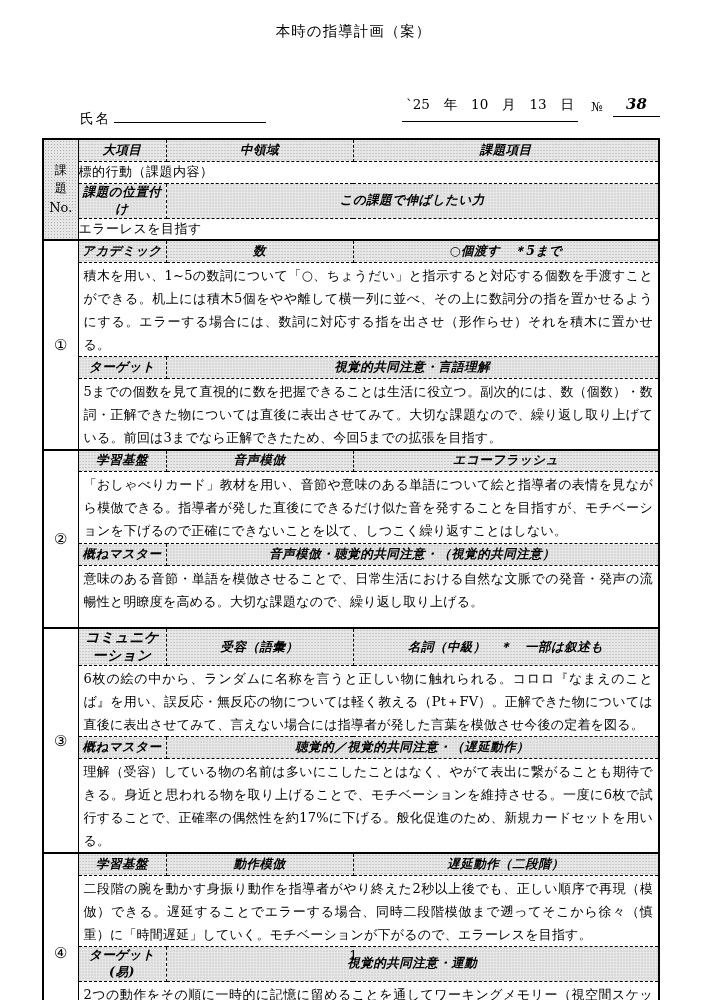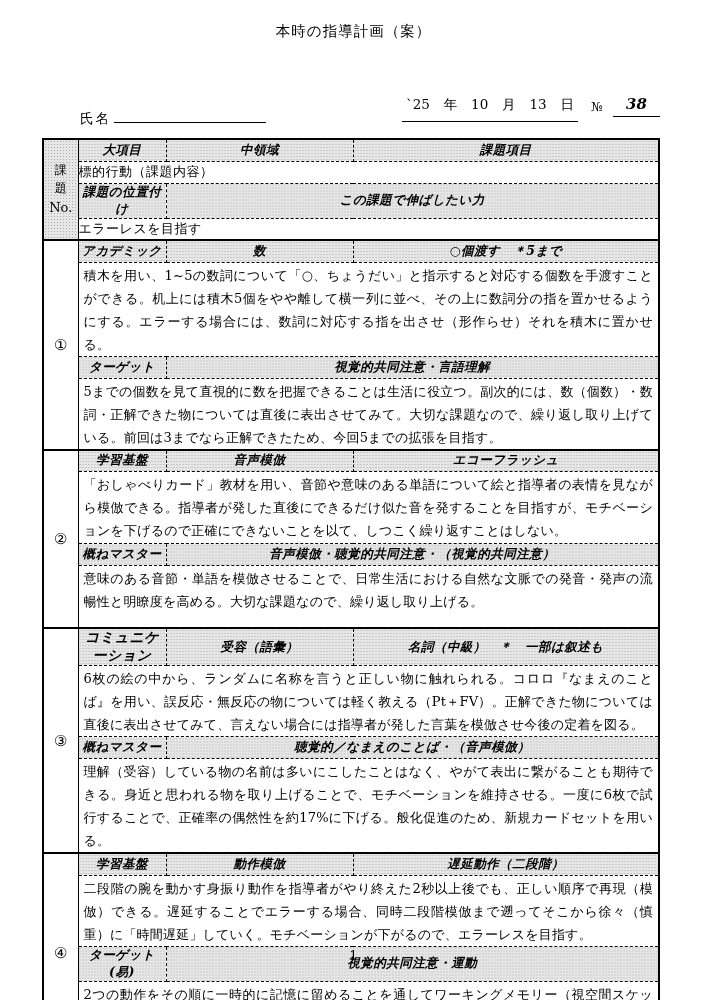--- a/index.html
+++ b/index.html
@@ -147,21 +147,21 @@
     <td rowspan="4" class="num-cell">③</td>
     <td class="gy hdr" style="font-size:14px">コミュニケーション</td>
     <td class="gy hdr">受容（語彙）</td>
     <td class="gy hdr">名詞（中級）　＊　一部は叙述も</td>
   </tr>
   <tr>
           <td colspan="3" class="body-text" style="height:68px">6枚の絵の中から、ランダムに名称を言うと正しい物に触れられる。コロロ『なまえのことば』を用い、誤反応・無反応の物については軽く教える（Pt＋FV）。正解できた物については直後に表出させてみて、言えない場合には指導者が発した言葉を模倣させ今後の定着を図る。</td>
         </tr>
   <tr class="h22">
     <td class="gy hdr">概ねマスター</td>
-    <td colspan="2" class="gy hdr">聴覚的／なまえのことば・（音声模倣）</td>
+    <td colspan="2" class="gy hdr">聴覚的／視覚的共同注意・（遅延動作）</td>
   </tr>
   <tr>
           <td colspan="3" class="body-text" style="height:68px">理解（受容）している物の名前は多いにこしたことはなく、やがて表出に繋がることも期待できる。身近と思われる物を取り上げることで、モチベーションを維持させる。一度に6枚で試行することで、正確率の偶然性を約17%に下げる。般化促進のため、新規カードセットを用いる。</td>
         </tr>
 
   <tr class="blk h22">
     <td rowspan="4" class="num-cell">④</td>
     <td class="gy hdr">学習基盤</td>
     <td class="gy hdr">動作模倣</td>
     <td class="gy hdr">遅延動作（二段階）</td>

